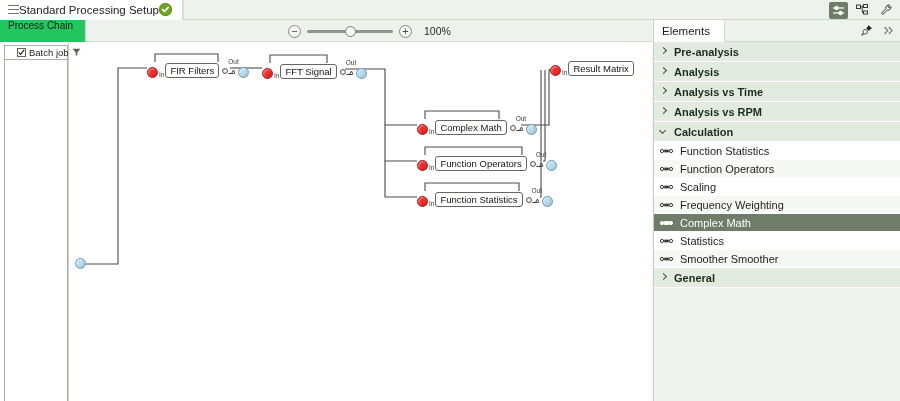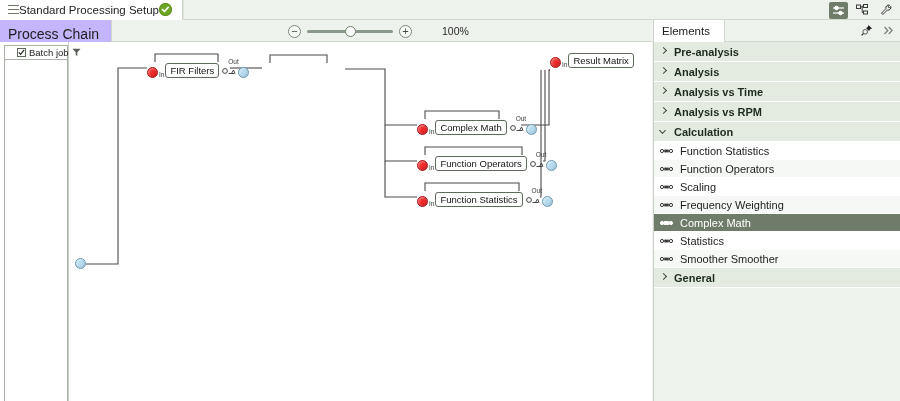--- a/index.html
+++ b/index.html
@@ -57,44 +57,44 @@
   .ttool.on { background: #6f7c6a; }
   .ttool.on svg * { stroke: #ffffff; fill: #ffffff; }
 
   
   .pc-header {
     position: absolute; left: 0; top: 20px; width: 652px; height: 22px;
     background: #eef2ec; border-bottom: 1px solid #cfd8cb;
     display: flex; align-items: center;
   }
   .pc-title-tab {
-    height: 22px; padding: 0 12px 0 8px; background: #c4b5fd;
+    height: 22px; padding: 0 12px 0 8px; background: #22c55e;
     border-right: 1px solid #cfd8cb;
-    display: flex; align-items: flex-end; font-size: 14px;
+    display: flex; align-items: flex-start; font-size: 10px;
   }
   .zoombar {
     position: absolute; left: 288px; top: 0; height: 22px;
     display: flex; align-items: center; gap: 6px;
   }
   .zbtn {
     width: 13px; height: 13px; border-radius: 50%;
     border: 1px solid #7d8a78; background: #f7f9f6;
     display: flex; align-items: center; justify-content: center;
     font-size: 11px; line-height: 1; color: #46503f; cursor: default;
   }
   .slider { position: relative; width: 86px; height: 13px; }
   .slider .track {
     position: absolute; top: 5px; left: 0; width: 86px; height: 3px;
     background: #8a998a; border-radius: 2px;
   }
   .slider .knob {
     position: absolute; top: 1px; left: 38px; width: 11px; height: 11px;
     border-radius: 50%; background: #fdfefd; border: 1px solid #6f7c6a;
   }
-  .zoomval { font-size: 10.5px; color: #2a2a2a; margin-left: 24px; }
+  .zoomval { font-size: 10.5px; color: #2a2a2a; margin-left: 6px; }
 
   
   .canvas {
     position: absolute; left: 0; top: 42px; width: 652px; height: 359px;
     background: #ffffff; overflow: hidden;
   }
   .batchbox {
     position: absolute; left: 4px; top: 3px; width: 64px; height: 15px;
     border: 1px solid #a9b2a6; background: #ffffff;
     display: flex; align-items: center; padding: 0 12px; gap: 3px;
@@ -303,20 +303,33 @@
       <span class="out-glyph">
         <span class="lbl-out">Out</span>
         <svg width="14" height="9" viewBox="0 0 14 9">
             <circle cx="3" cy="4" r="2.4" fill="none" stroke="#444" stroke-width="1"></circle>
             <path d="M6.5 6.5 H12.5 M9.5 6.5 L11.5 3 L13 6.5" fill="none" stroke="#444" stroke-width="1"></path>
           </svg>
       </span>
       <span class="dot-out"></span>
     </div>
 
+    <div class="node" style="left:262px;top:19px">
+      <span class="dot-in"></span>
+      <span class="lbl-in">In</span>
+      <span class="nodebox">FFT Signal</span>
+      <span class="out-glyph">
+        <span class="lbl-out">Out</span>
+        <svg width="14" height="9" viewBox="0 0 14 9">
+            <circle cx="3" cy="4" r="2.4" fill="none" stroke="#444" stroke-width="1"></circle>
+            <path d="M6.5 6.5 H12.5 M9.5 6.5 L11.5 3 L13 6.5" fill="none" stroke="#444" stroke-width="1"></path>
+          </svg>
+      </span>
+      <span class="dot-out"></span>
+    </div>
 
     <div class="node" style="left:417px;top:75px">
       <span class="dot-in"></span>
       <span class="lbl-in">In</span>
       <span class="nodebox">Complex Math</span>
       <span class="out-glyph">
         <span class="lbl-out">Out</span>
         <svg width="14" height="9" viewBox="0 0 14 9">
             <circle cx="3" cy="4" r="2.4" fill="none" stroke="#444" stroke-width="1"></circle>
             <path d="M6.5 6.5 H12.5 M9.5 6.5 L11.5 3 L13 6.5" fill="none" stroke="#444" stroke-width="1"></path>
@@ -346,21 +359,21 @@
       <span class="out-glyph">
         <span class="lbl-out">Out</span>
         <svg width="14" height="9" viewBox="0 0 14 9">
             <circle cx="3" cy="4" r="2.4" fill="none" stroke="#444" stroke-width="1"></circle>
             <path d="M6.5 6.5 H12.5 M9.5 6.5 L11.5 3 L13 6.5" fill="none" stroke="#444" stroke-width="1"></path>
           </svg>
       </span>
       <span class="dot-out"></span>
     </div>
 
-    <div class="node" style="left:550px;top:8px">
+    <div class="node" style="left:550px;top:16px">
       <span class="dot-in"></span>
       <span class="lbl-in">In</span>
       <span class="nodebox">Result Matrix</span>
     </div>
 
   </div>
 
   <div class="el-pane">
     <div class="el-header">
       <div class="el-title-tab">

